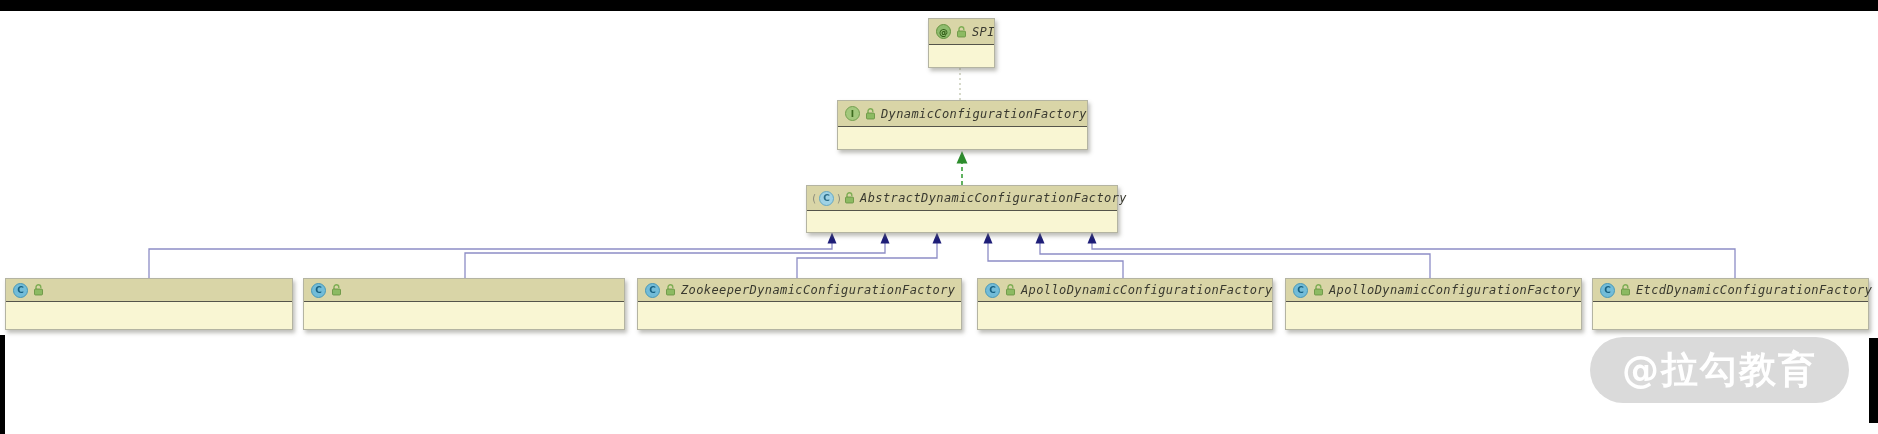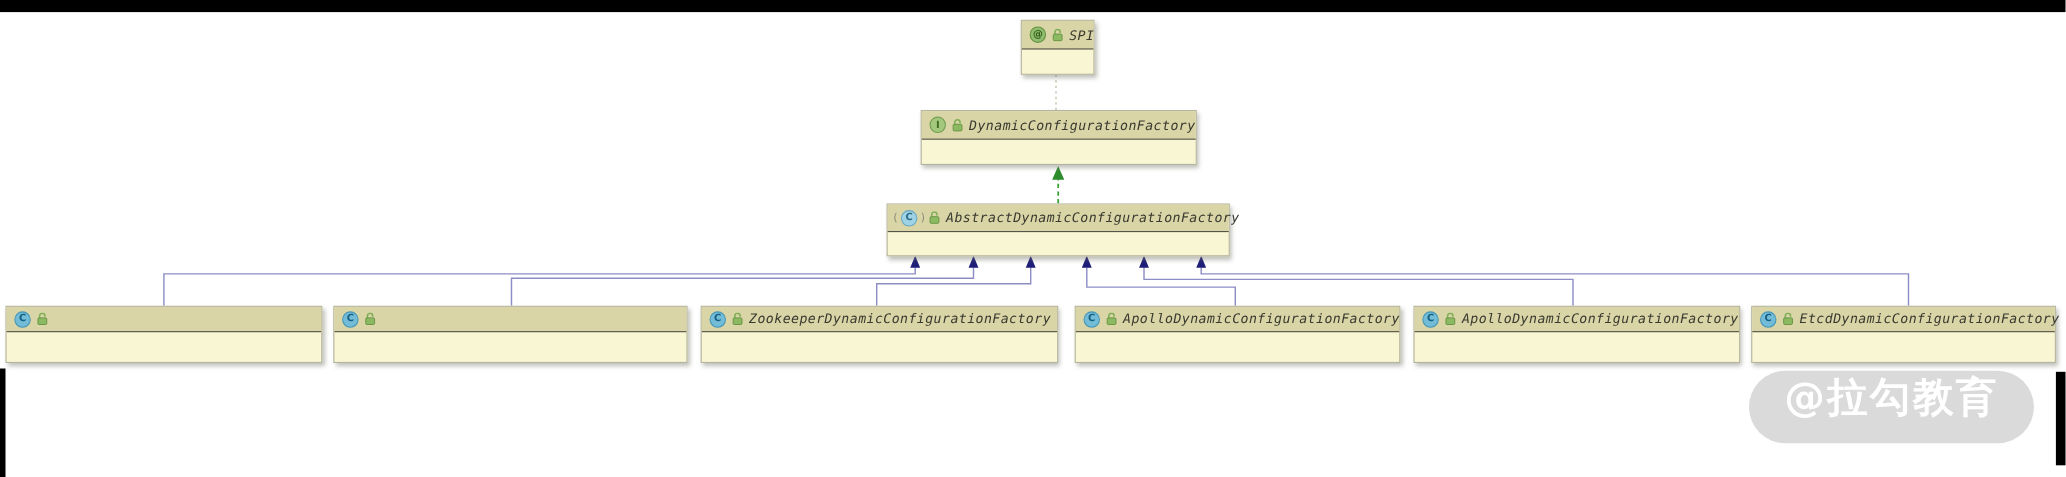--- a/index.html
+++ b/index.html
@@ -39,21 +39,21 @@
   .n-abs .node-header{height:25px;}
   .row .node-header{height:23px;}
   .n-nacos{left:5px;top:278px;width:288px;height:52px;}
   .n-zk{left:303px;top:278px;width:322px;height:52px;}
   .n-fs{left:637px;top:278px;width:325px;height:52px;}
   .n-consul{left:977px;top:278px;width:296px;height:52px;}
   .n-apollo{left:1285px;top:278px;width:297px;height:52px;}
   .n-etcd{left:1592px;top:278px;width:277px;height:52px;}
 
   .watermark{position:absolute;left:1590px;top:337px;height:66px;padding:0 32px;
-        display:flex;border-radius:40px;background:#dadada;
+        display:flex;align-items:center;border-radius:40px;background:#dadada;
         color:#ffffff;font-family:"DejaVu Sans","Liberation Sans",sans-serif;
         font-size:37px;font-weight:700;letter-spacing:2px;}
 </style>
 </head>
 <body>
 
 <div class="stage">
 
   <div class="bar-top"></div>
   <div class="strip-left"></div>

